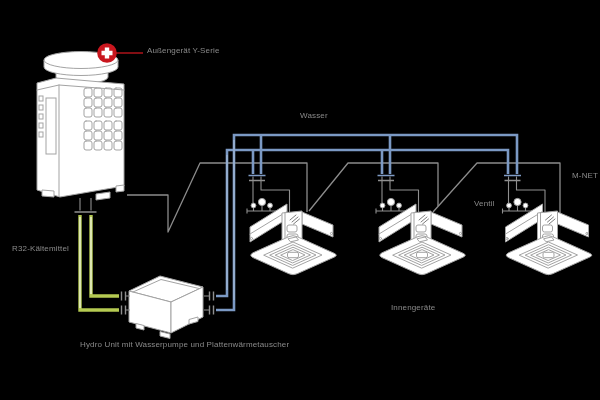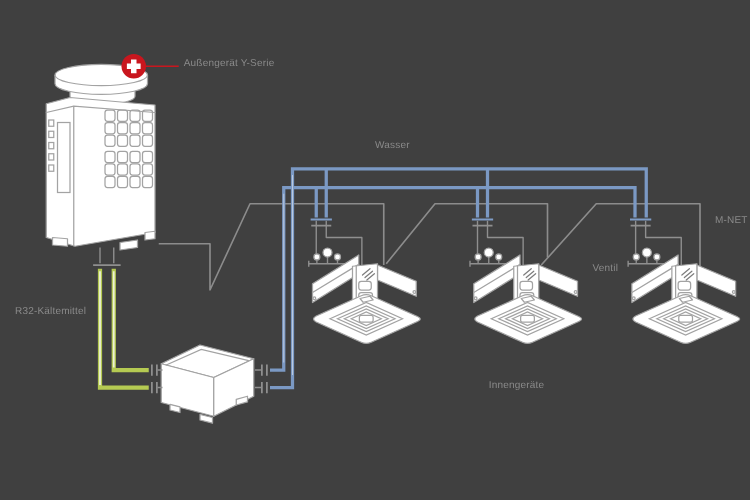--- a/index.html
+++ b/index.html
@@ -1,17 +1,17 @@
 <!DOCTYPE html>
 <html style="--brand_red: #c9161e; --water_blue: #7b99c4; --refrigerant_green: #b5ca52; --cable_gray: #8c8c8c; --line_gray: #a3a3a3; --text_gray: #8a8a8a;"><head>
 <meta charset="utf-8">
 <style>
   html,body { margin:0; padding:0; background:#fff; }
   #stage {
-    position:relative; width:600px; height:400px; background:#404040;
+    position:relative; width:600px; height:400px; background:#000000;
     overflow:hidden; font-family:"Liberation Sans", sans-serif;
   }
   #art { position:absolute; left:0; top:0; }
   .lbl {
     position:absolute; font-size:8px; line-height:10px; white-space:nowrap;
     color:var(--text_gray,#8a8a8a); letter-spacing:0.15px;
   }
   
   .unit    { fill:#ffffff; stroke:var(--line_gray,#a3a3a3); stroke-width:1; stroke-linejoin:round; }
   .unitln  { fill:none;    stroke:var(--line_gray,#a3a3a3); stroke-width:1; stroke-linecap:round; }
@@ -172,16 +172,17 @@
         <use href="#cassette" transform="translate(369,170)"></use>
       </g>
     <g>
         <use href="#cassette" transform="translate(495.5,170)"></use>
       </g>
   </svg>
 
   <div class="lbl" style="left:147px; top:46px;">Außengerät Y-Serie</div>
   <div class="lbl" style="left:300px; top:111px;text-align:right;">Wasser</div>
   <div class="lbl" style="left:572px; top:159px;margin-top:12px;">M-NET</div>
-  <div class="lbl" style="left:474px; top:210px;">Ventil</div>
+  <div class="lbl" style="left:474px; top:199px;">Ventil</div>
   <div class="lbl" style="left:391px; top:303px;text-align:right;">Innengeräte</div>
   <div class="lbl" style="left:12px;   top:244px;">R32-Kältemittel</div>
+  <div class="lbl" style="left:80px;  top:340px;">Hydro Unit mit Wasserpumpe und Plattenwärmetauscher</div>
 </div>
 
 </body></html>

